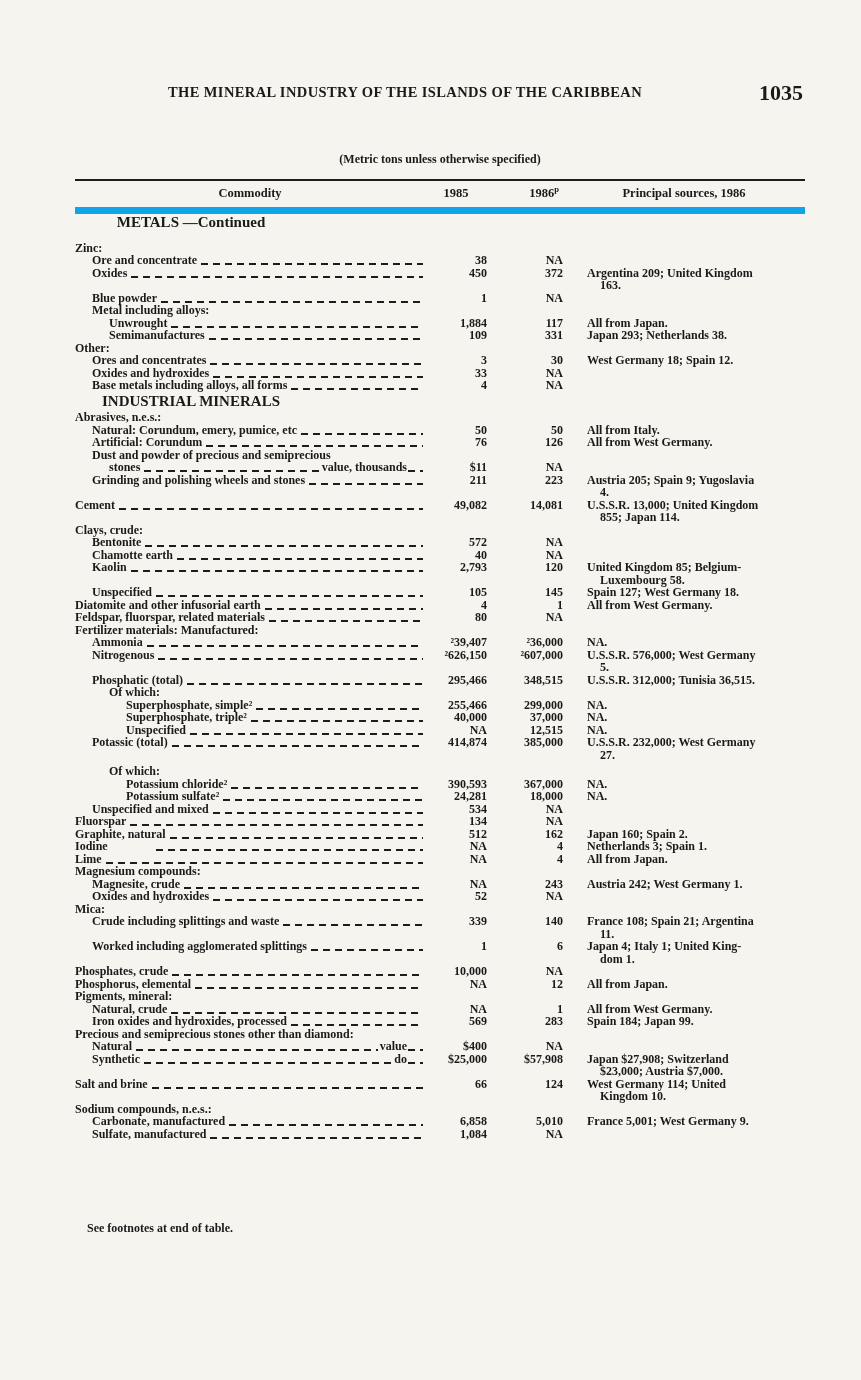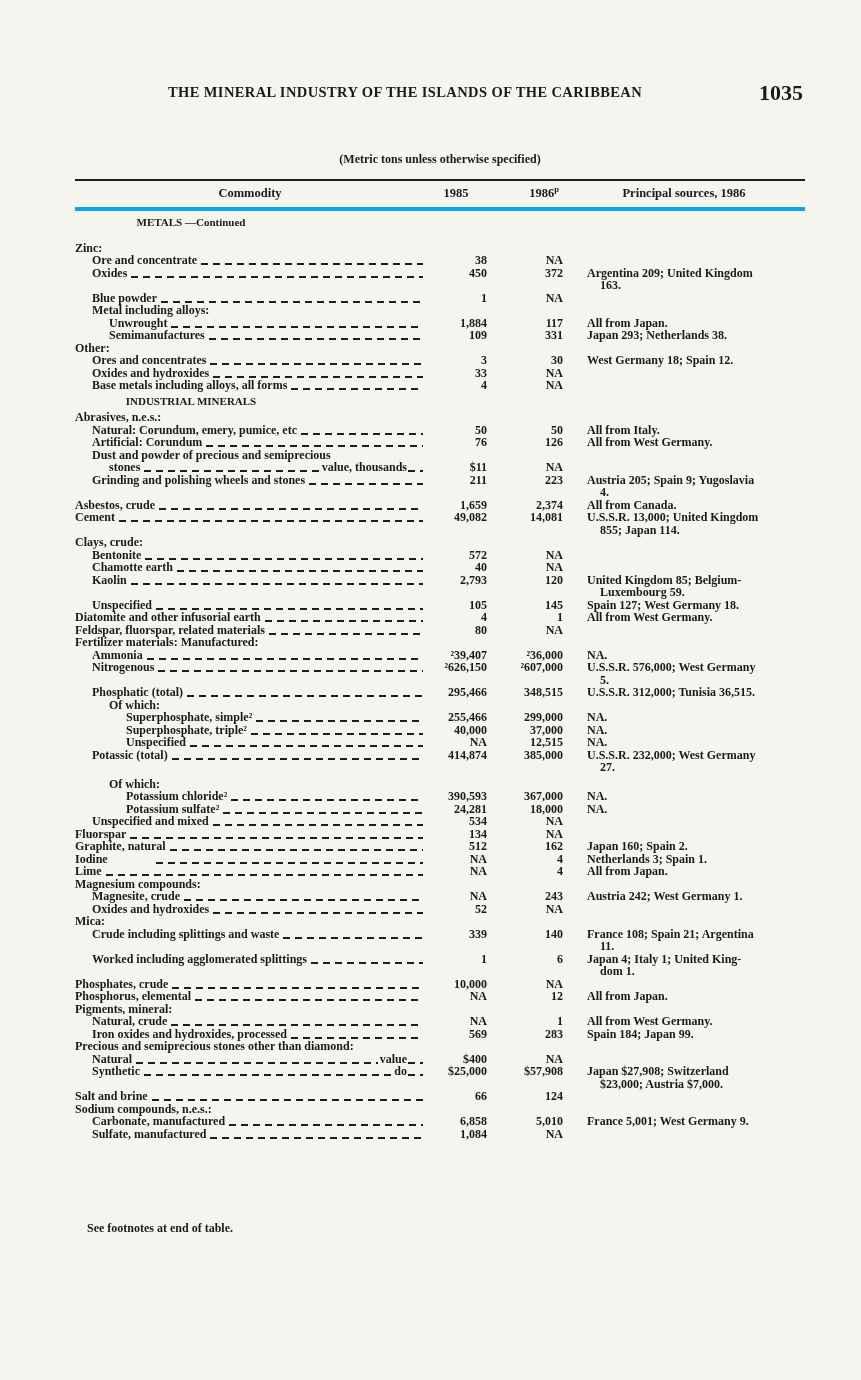--- a/index.html
+++ b/index.html
@@ -6,29 +6,29 @@
   .page{position:relative;width:861px;height:1380px;background:#f5f4ef;
         font-family:"Liberation Serif","DejaVu Serif",serif;color:#1a1a1a;font-weight:700;
         overflow:hidden;}
   .content{position:absolute;left:75px;top:0;width:730px;height:1380px;}
   .running-head{position:absolute;top:84px;left:0;width:660px;text-align:center;
         font-size:14.5px;letter-spacing:.4px;white-space:nowrap;}
   .page-number{position:absolute;top:80px;right:2px;font-size:22px;font-weight:700;}
   .table-title{position:absolute;top:124px;left:0;width:730px;text-align:center;font-size:16px;}
   .table-subtitle{position:absolute;top:152px;left:0;width:730px;text-align:center;font-size:12px;}
   .thead{position:absolute;top:179px;left:0;width:730px;display:flex;
-        border-top:2px solid #1d1d1d;border-bottom:4px solid #0ea5e9;
+        border-top:2px solid #1d1d1d;border-bottom:7px solid #0ea5e9;
         padding:5px 0 6px 0;font-size:12.5px;box-sizing:border-box;}
   .h-com{width:350px;text-align:center;}
   .h-v1{width:62px;text-align:center;}
   .h-v2{width:76px;text-align:right;padding-right:4px;box-sizing:border-box;}
   .h-src{width:242px;text-align:center;}
   sup{font-size:8.5px;vertical-align:super;line-height:0;}
   .tbody{position:absolute;top:213px;left:0;width:730px;font-size:12px;line-height:12.5px;}
-  .sec{width:232px;text-align:center;font-size:11px;margin:3px 0 4px 0;}
+  .sec{width:232px;text-align:center;font-size:15px;margin:3px 0 4px 0;}
   .row{display:flex;align-items:flex-start;}
   .c-com{width:350px;display:flex;box-sizing:border-box;}
   .lbl{white-space:nowrap;}
   .sfx{white-space:nowrap;}
   .leader{flex:1 1 auto;height:1.6px;align-self:flex-end;margin:0 2px 1.5px 4px;min-width:14px;
         background:repeating-linear-gradient(90deg,#1d1d1d 0 7px,rgba(0,0,0,0) 7px 12px);}
   .leader.tail{flex:0 0 15px;min-width:15px;margin-left:1px;}
   .c-v1{width:62px;text-align:right;white-space:nowrap;}
   .c-v2{width:76px;text-align:right;white-space:nowrap;}
   .c-src{width:218px;margin-left:24px;}
@@ -215,31 +215,20 @@
           </div>
           <div class="c-v1">211</div>
           <div class="c-v2">223</div>
           <div class="c-src">
             <div>Austria 205; Spain 9; Yugoslavia</div>
             <div class="cont">4.</div>
           </div>
         </div>
         <div class="row">
           <div class="c-com" style="padding-left: 0px;">
-            <span class="lbl">Asbestos, crude</span>
-            <span class="leader"></span>
-          </div>
-          <div class="c-v1">1,659</div>
-          <div class="c-v2">2,374</div>
-          <div class="c-src">
-            <div>All from Canada.</div>
-          </div>
-        </div>
-        <div class="row">
-          <div class="c-com" style="padding-left: 0px;">
             <span class="lbl">Cement</span>
             <span class="leader"></span>
           </div>
           <div class="c-v1">49,082</div>
           <div class="c-v2">14,081</div>
           <div class="c-src">
             <div>U.S.S.R. 13,000; United Kingdom</div>
             <div class="cont">855; Japan 114.</div>
           </div>
         </div>
@@ -271,21 +260,21 @@
         </div>
         <div class="row">
           <div class="c-com" style="padding-left: 17px;">
             <span class="lbl">Kaolin</span>
             <span class="leader"></span>
           </div>
           <div class="c-v1">2,793</div>
           <div class="c-v2">120</div>
           <div class="c-src">
             <div>United Kingdom 85; Belgium-</div>
-            <div class="cont">Luxembourg 59.</div>
+            <div class="cont">Luxembourg 58.</div>
           </div>
         </div>
         <div class="row">
           <div class="c-com" style="padding-left: 17px;">
             <span class="lbl">Unspecified</span>
             <span class="leader"></span>
           </div>
           <div class="c-v1">105</div>
           <div class="c-v2">145</div>
           <div class="c-src">
@@ -631,20 +620,24 @@
             <div class="cont">$23,000; Austria $7,000.</div>
           </div>
         </div>
         <div class="row">
           <div class="c-com" style="padding-left: 0px;">
             <span class="lbl">Salt and brine</span>
             <span class="leader"></span>
           </div>
           <div class="c-v1">66</div>
           <div class="c-v2">124</div>
+          <div class="c-src">
+            <div>West Germany 114; United</div>
+            <div class="cont">Kingdom 10.</div>
+          </div>
         </div>
         <div class="row">
           <div class="c-com" style="padding-left: 0px;">
             <span class="lbl">Sodium compounds, n.e.s.:</span>
           </div>
           <div class="c-v1"></div>
           <div class="c-v2"></div>
           <div class="c-src"></div>
         </div>
         <div class="row">

